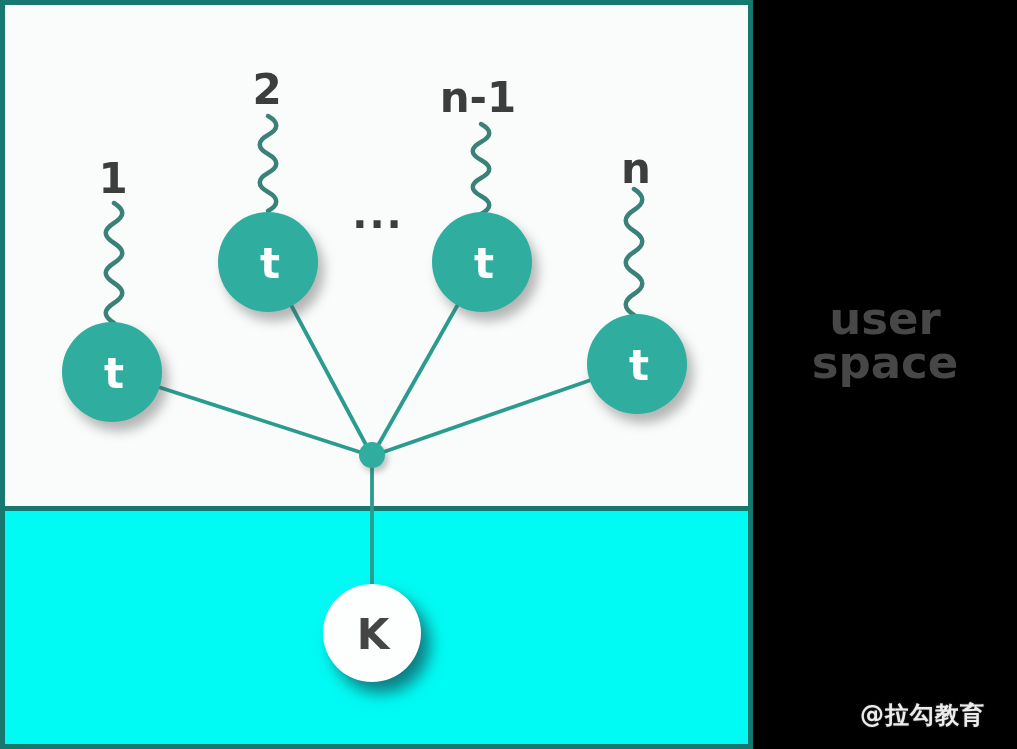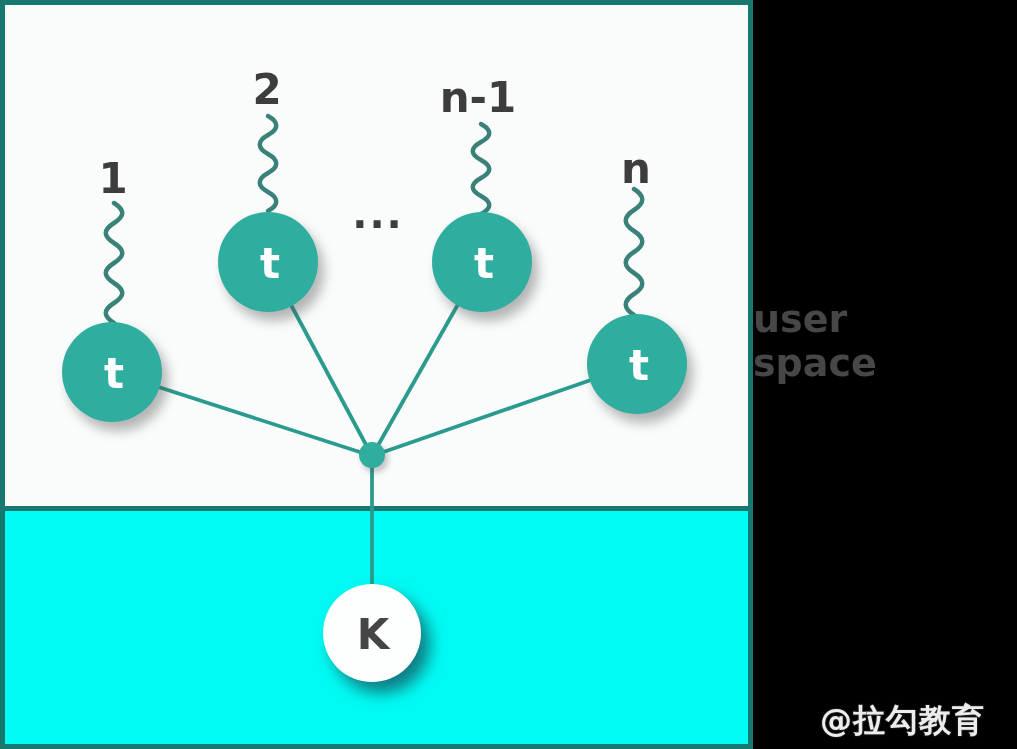--- a/index.html
+++ b/index.html
@@ -79,38 +79,38 @@
   .side-panel {
     position: absolute;
     left: 753px; top: 0;
     width: 264px; height: 749px;
     background: #000;
   }
   .space-label {
     position: absolute;
     left: 0;
     width: 264px;
-    text-align: left;
+    text-align: center;
     color: #474747;
     font-weight: bold;
-    font-size: 38px;
+    font-size: 45px;
     line-height: 44px;
   }
   .space-label .wrapbox {
     display: inline-block;
     width: 150px;
   }
   .label-user   { top: 297px; }
   .label-kernel { top: 578px; }
   .watermark {
     position: absolute;
     right: 32px;
     top: 699px;
     color: #ececec;
-    font-size: 32px;
+    font-size: 24px;
     font-weight: bold;
     letter-spacing: 1px;
     text-shadow: 0 0 2px rgba(255,255,255,0.35);
   }
 </style>
 </head>
 <body>
 
 <div class="stage">
 

